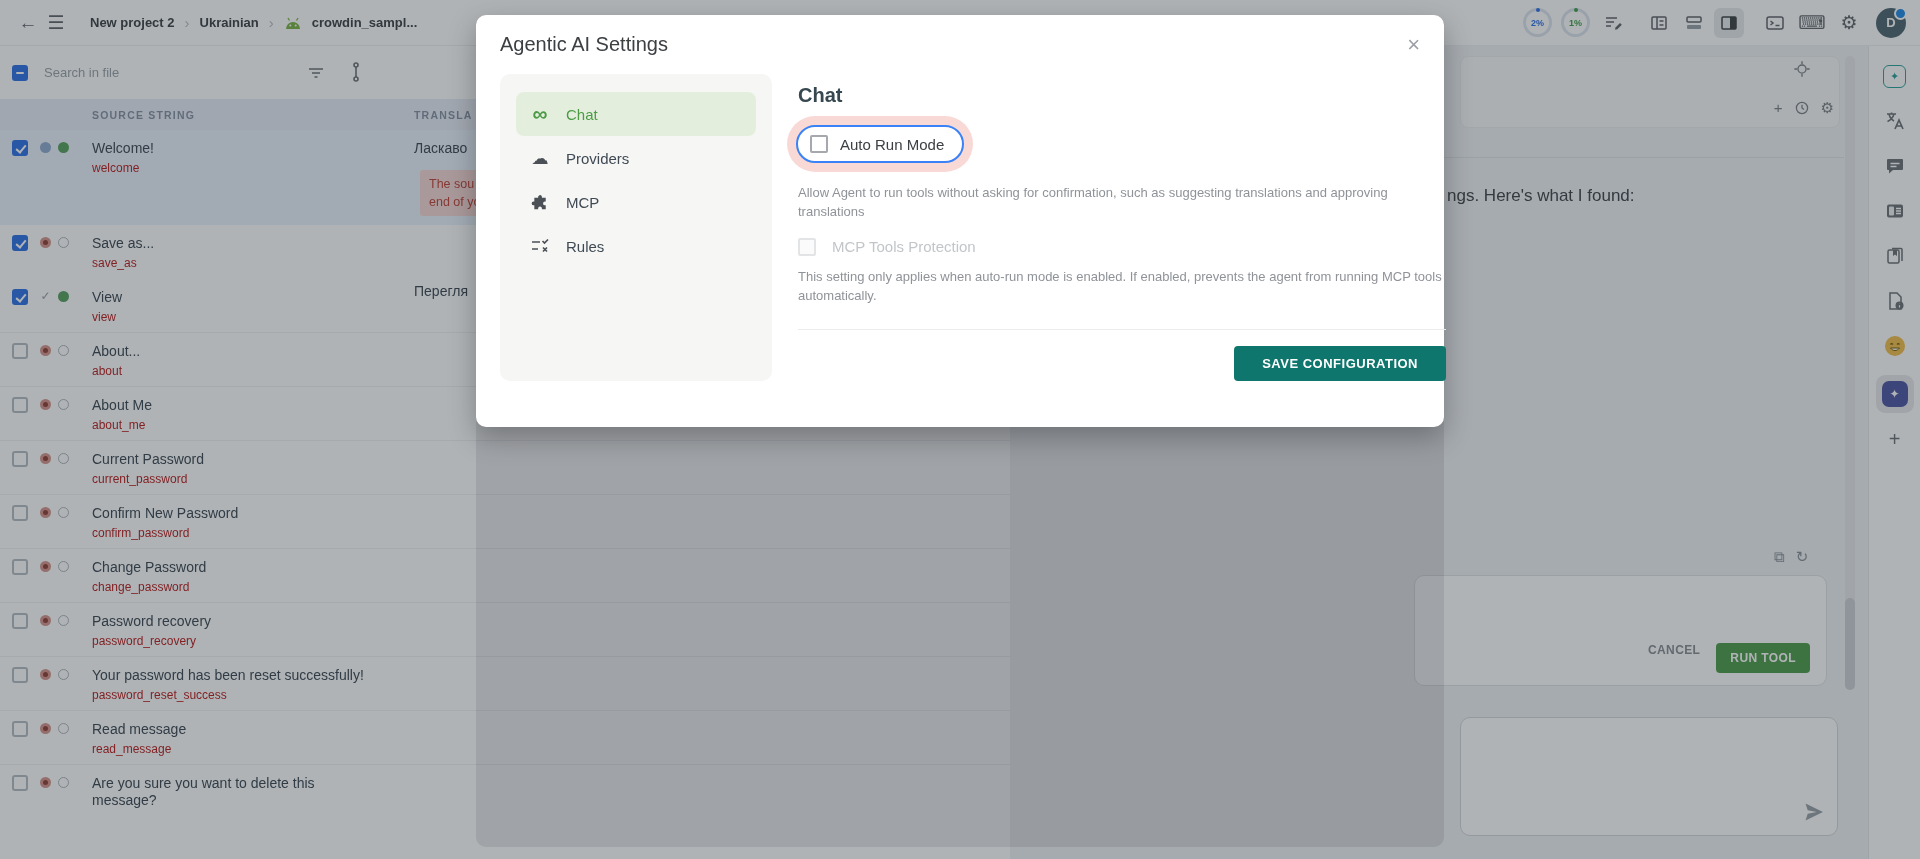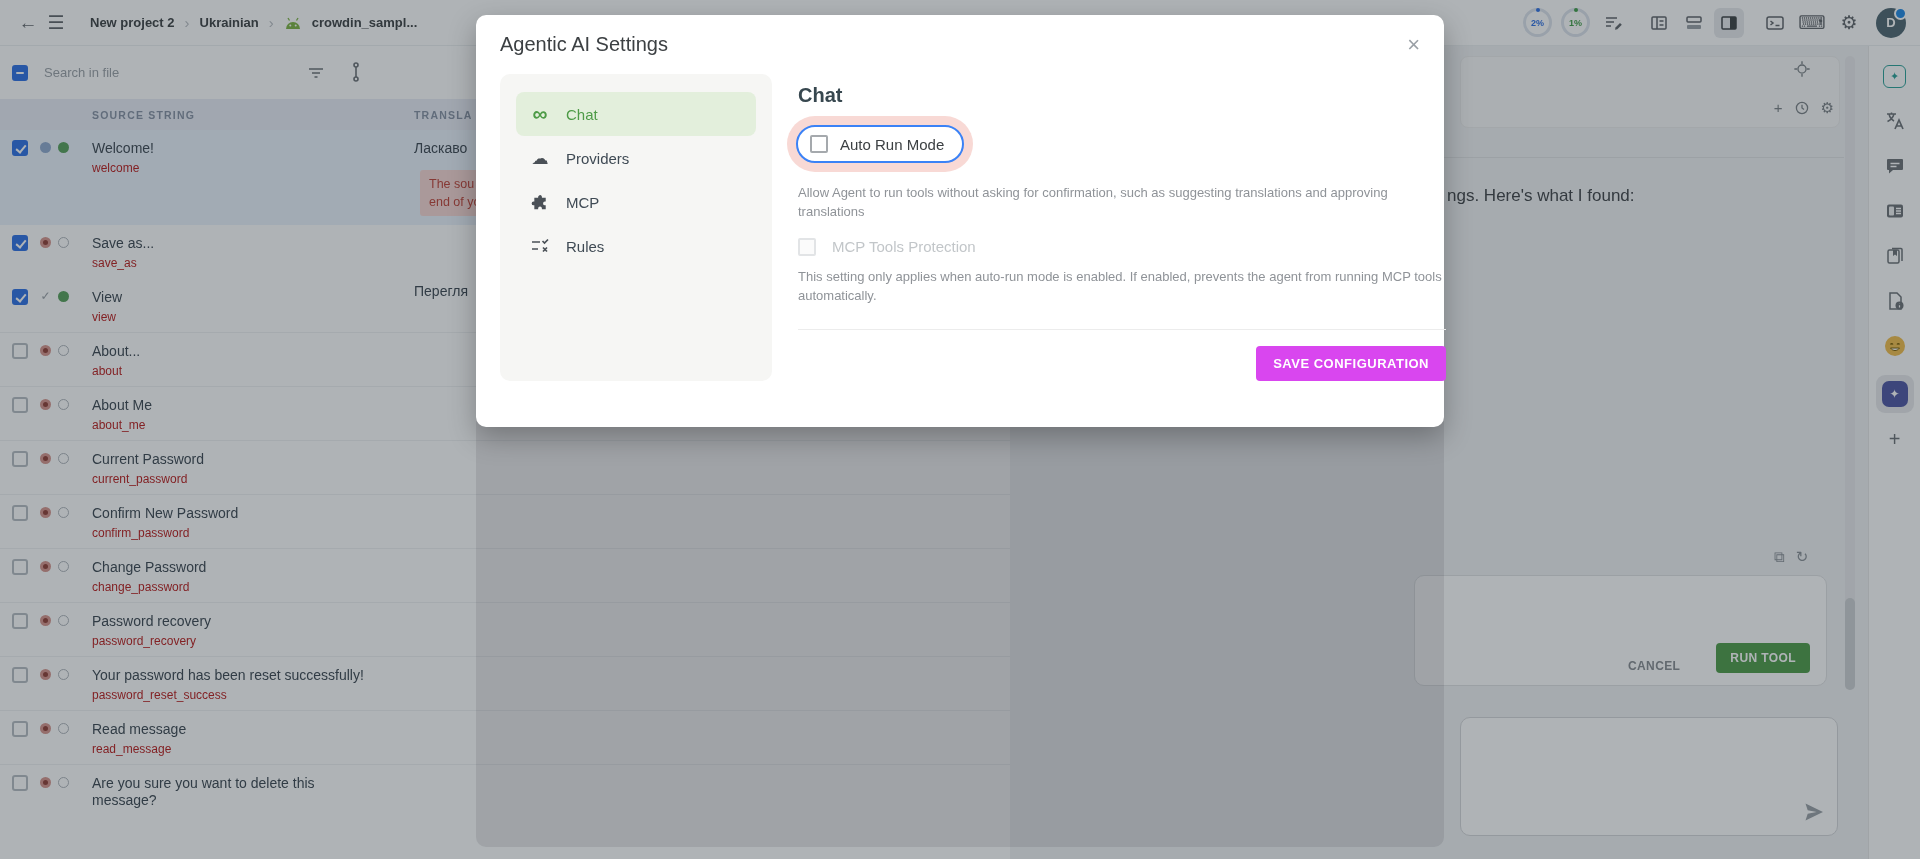--- a/index.html
+++ b/index.html
@@ -64,21 +64,21 @@
   .cpanel{position:absolute;top:46px;left:1444px;right:52px;bottom:0;background:#f1f2f4;z-index:1;}
   .cp-block{position:absolute;left:16px;top:10px;right:28px;height:72px;background:#f9f9f9;border:1px solid #ececec;border-radius:8px;box-sizing:border-box;}
   .cp-pin{position:absolute;left:349px;top:14px;color:#7a8085;}
   .cp-tools{position:absolute;right:34px;top:53px;display:flex;gap:11px;align-items:center;color:#7a8085;}
   .cp-tools .g{font-size:15px;line-height:18px;}
   .cp-div{position:absolute;left:0;right:24px;top:111px;border-top:1px solid #e2e3e5;}
   .cp-snip{position:absolute;left:3px;top:140px;font-size:17px;color:#3f4347;}
   .cp-acts{position:absolute;left:330px;top:502px;display:flex;gap:11px;align-items:center;color:#8a9096;}
   .cp-acts .g{font-size:15px;}
   .cp-card{position:absolute;left:-30px;top:529px;width:413px;height:111px;background:#fff;border:1px solid #e0e1e3;border-radius:10px;box-sizing:border-box;}
-  .cp-card-btns{position:absolute;right:16px;bottom:12px;display:flex;align-items:flex-end;gap:36px;}
+  .cp-card-btns{position:absolute;right:16px;bottom:12px;display:flex;align-items:flex-start;gap:16px;}
   .btn-cancel{font-size:12px;font-weight:700;letter-spacing:.4px;color:#878c91;}
   .btn-run{font-size:12px;font-weight:700;letter-spacing:.4px;color:#fff;background:#4e9b47;border-radius:4px;padding:8px 14px;}
   .cp-comp{position:absolute;left:16px;top:671px;width:378px;height:119px;border:1.5px solid #d5d7d9;border-radius:10px;background:#fff;box-sizing:border-box;}
   .cp-send{position:absolute;right:12px;bottom:12px;color:#9aa0a6;}
   .cp-scroll{position:absolute;left:401px;top:10px;width:10px;height:634px;background:#e9eaec;border-radius:5px;}
   .cp-thumb{position:absolute;left:0;right:0;bottom:0;height:92px;background:#cdd0d3;border-radius:5px;}
 
   
   .rtools{position:absolute;top:46px;right:0;width:52px;bottom:0;background:#fff;border-left:1px solid #e8e8e8;
           display:flex;flex-direction:column;align-items:center;padding-top:14px;box-sizing:border-box;z-index:2;}
@@ -108,21 +108,21 @@
   .halo{display:inline-flex;background:#f8d9d5;border-radius:28px;padding:9px;margin:9px 0 0 -11px;}
   .arm{display:inline-flex;align-items:center;gap:12px;background:#fff;border:2px solid #3b82f6;border-radius:19px;padding:8px 18px 8px 12px;}
   .mcb{width:18px;height:18px;border:2px solid #a5a9ad;border-radius:2px;background:#fff;box-sizing:border-box;flex:none;}
   .mcb.dis{border-color:#e2e4e6;background:#fbfbfb;}
   .arm-label{font-size:15px;color:#3c4043;}
   .m-desc{font-size:13px;color:#8f9398;line-height:19px;width:648px;margin-top:11px;}
   .mcp-row{display:flex;align-items:flex-start;gap:16px;margin-top:17px;}
   .mcp-label{font-size:15px;color:#c2c6c9;}
   .m-div{border-top:1px solid #ececec;margin-top:24px;}
   .m-btnrow{display:flex;justify-content:flex-end;margin-top:16px;}
-  .btn-save{background:#d946ef;color:#fff;font-size:13px;font-weight:700;letter-spacing:.5px;border-radius:4px;padding:10px 17px;}
+  .btn-save{background:#0f766e;color:#fff;font-size:13px;font-weight:700;letter-spacing:.5px;border-radius:4px;padding:10px 28px;}
 </style>
 </head>
 <body>
 
 <div class="stage">
 
   <div class="topbar">
     <span class="tb-ic">←</span>
     <span class="tb-ic">☰</span>
     <div class="crumbs">

